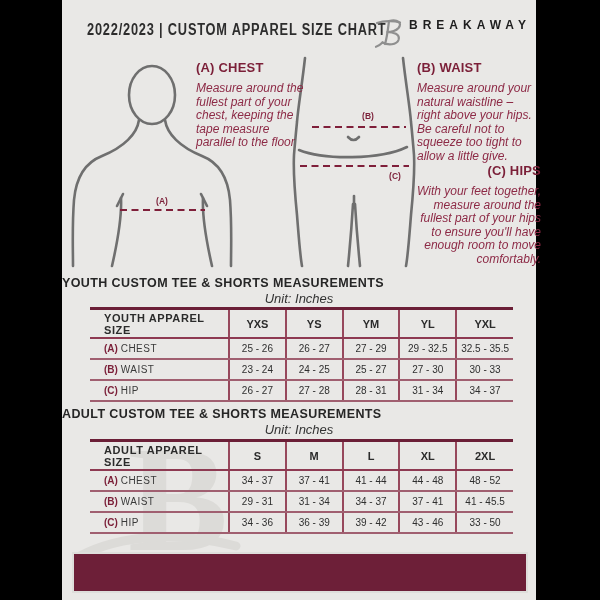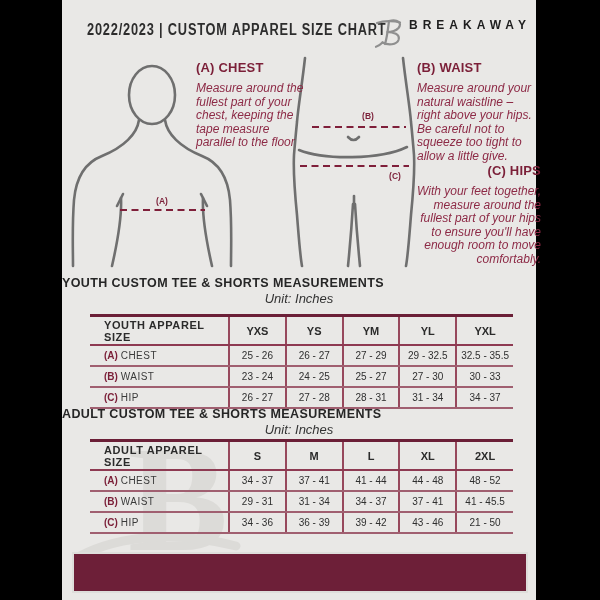--- a/index.html
+++ b/index.html
@@ -114,21 +114,21 @@
       <div class="guide-heading">(B) WAIST</div>
       <div class="guide-body">Measure around your natural waistline – right above your hips. Be careful not to squeeze too tight to allow a little give.</div>
     </div>
     <div class="guide-block gb-hips">
       <div class="guide-heading">(C) HIPS</div>
       <div class="guide-body">With your feet together, measure around the fullest part of your hips to ensure you'll have enough room to move comfortably.</div>
     </div>
 
     <div class="section-title" style="top:276px">YOUTH CUSTOM TEE &amp; SHORTS MEASUREMENTS</div>
     <div class="section-unit" style="top:291px">Unit: Inches</div>
-    <div class="tbl-wrap" style="top:314px">
+    <div class="tbl-wrap" style="top:307px">
       <table class="size-table">
         <colgroup>
             <col style="width:139px">
             <col>
             <col>
             <col>
             <col>
             <col>
           </colgroup>
         <tbody>
@@ -204,21 +204,21 @@
           <td>34 - 37</td>
           <td>37 - 41</td>
           <td>41 - 45.5</td>
         </tr>
         <tr class="row">
           <td class="lbl"><span class="pfx">(C)</span> <span class="nm">HIP</span></td>
           <td>34 - 36</td>
           <td>36 - 39</td>
           <td>39 - 42</td>
           <td>43 - 46</td>
-          <td>21 - 50</td>
+          <td>33 - 50</td>
         </tr>
       </tbody>
         </table>
     </div>
 
     <div class="footer-bar"></div>
   </div>
 </div>
 
 </body></html>

